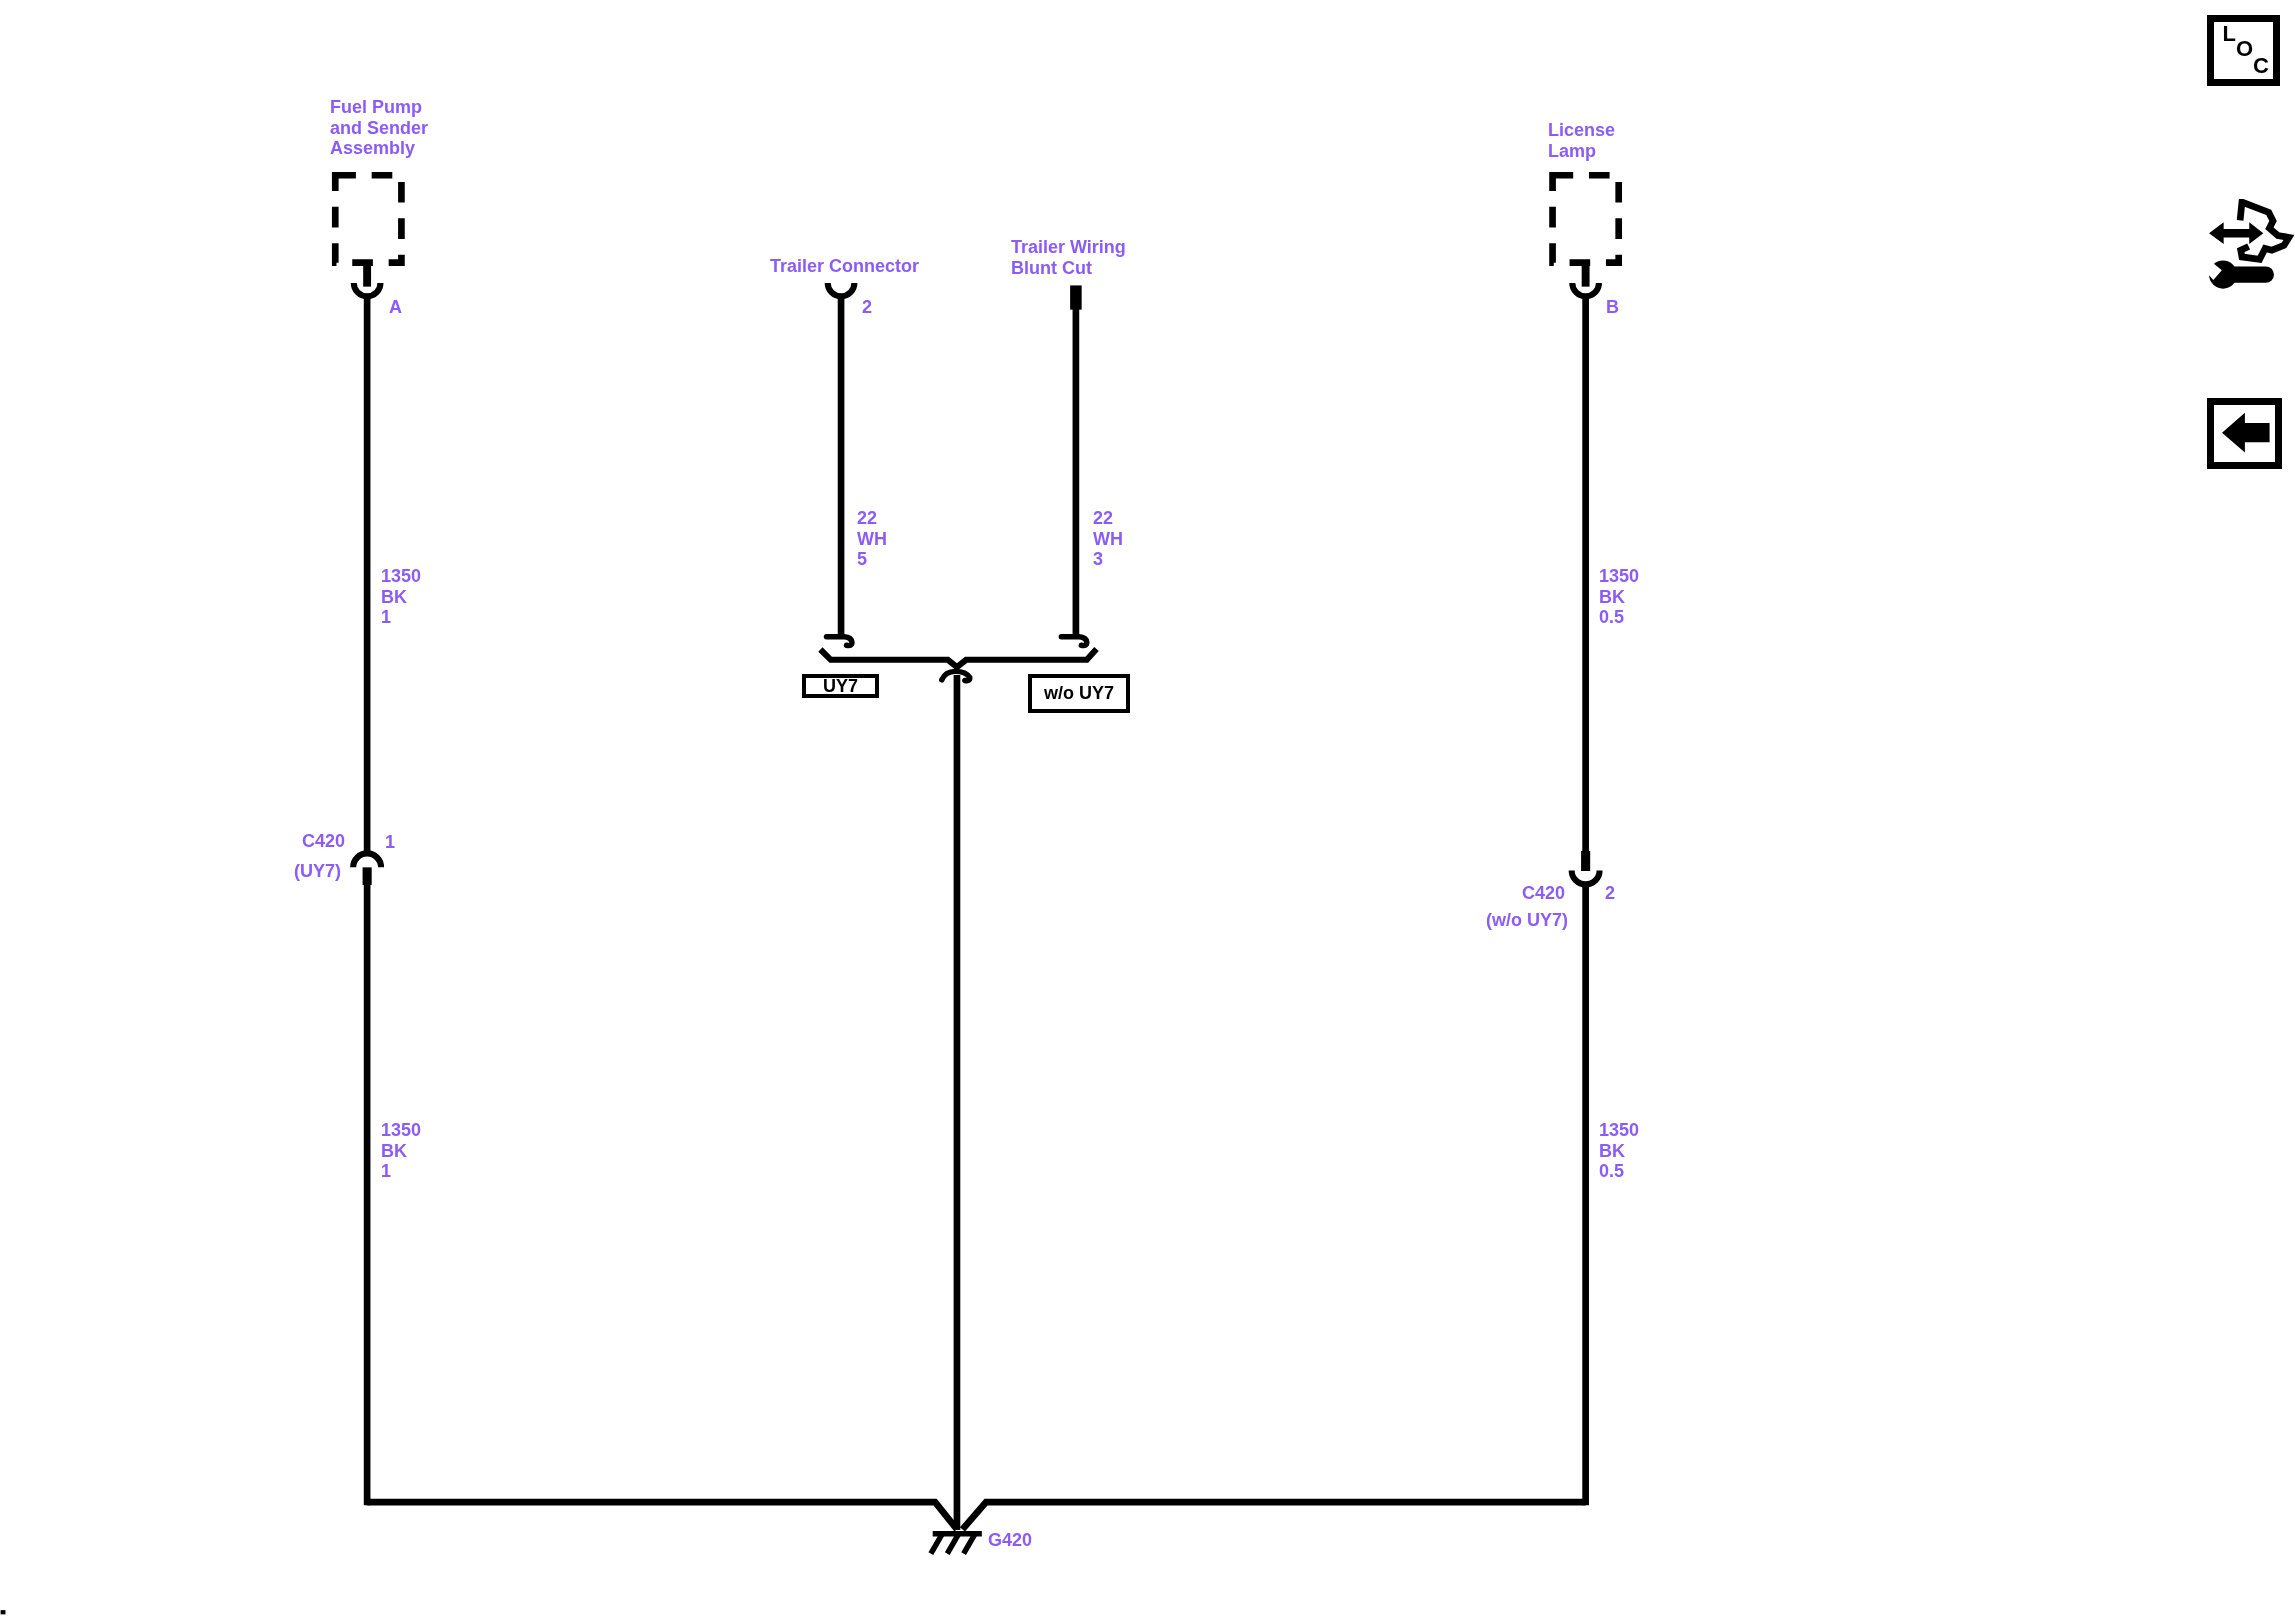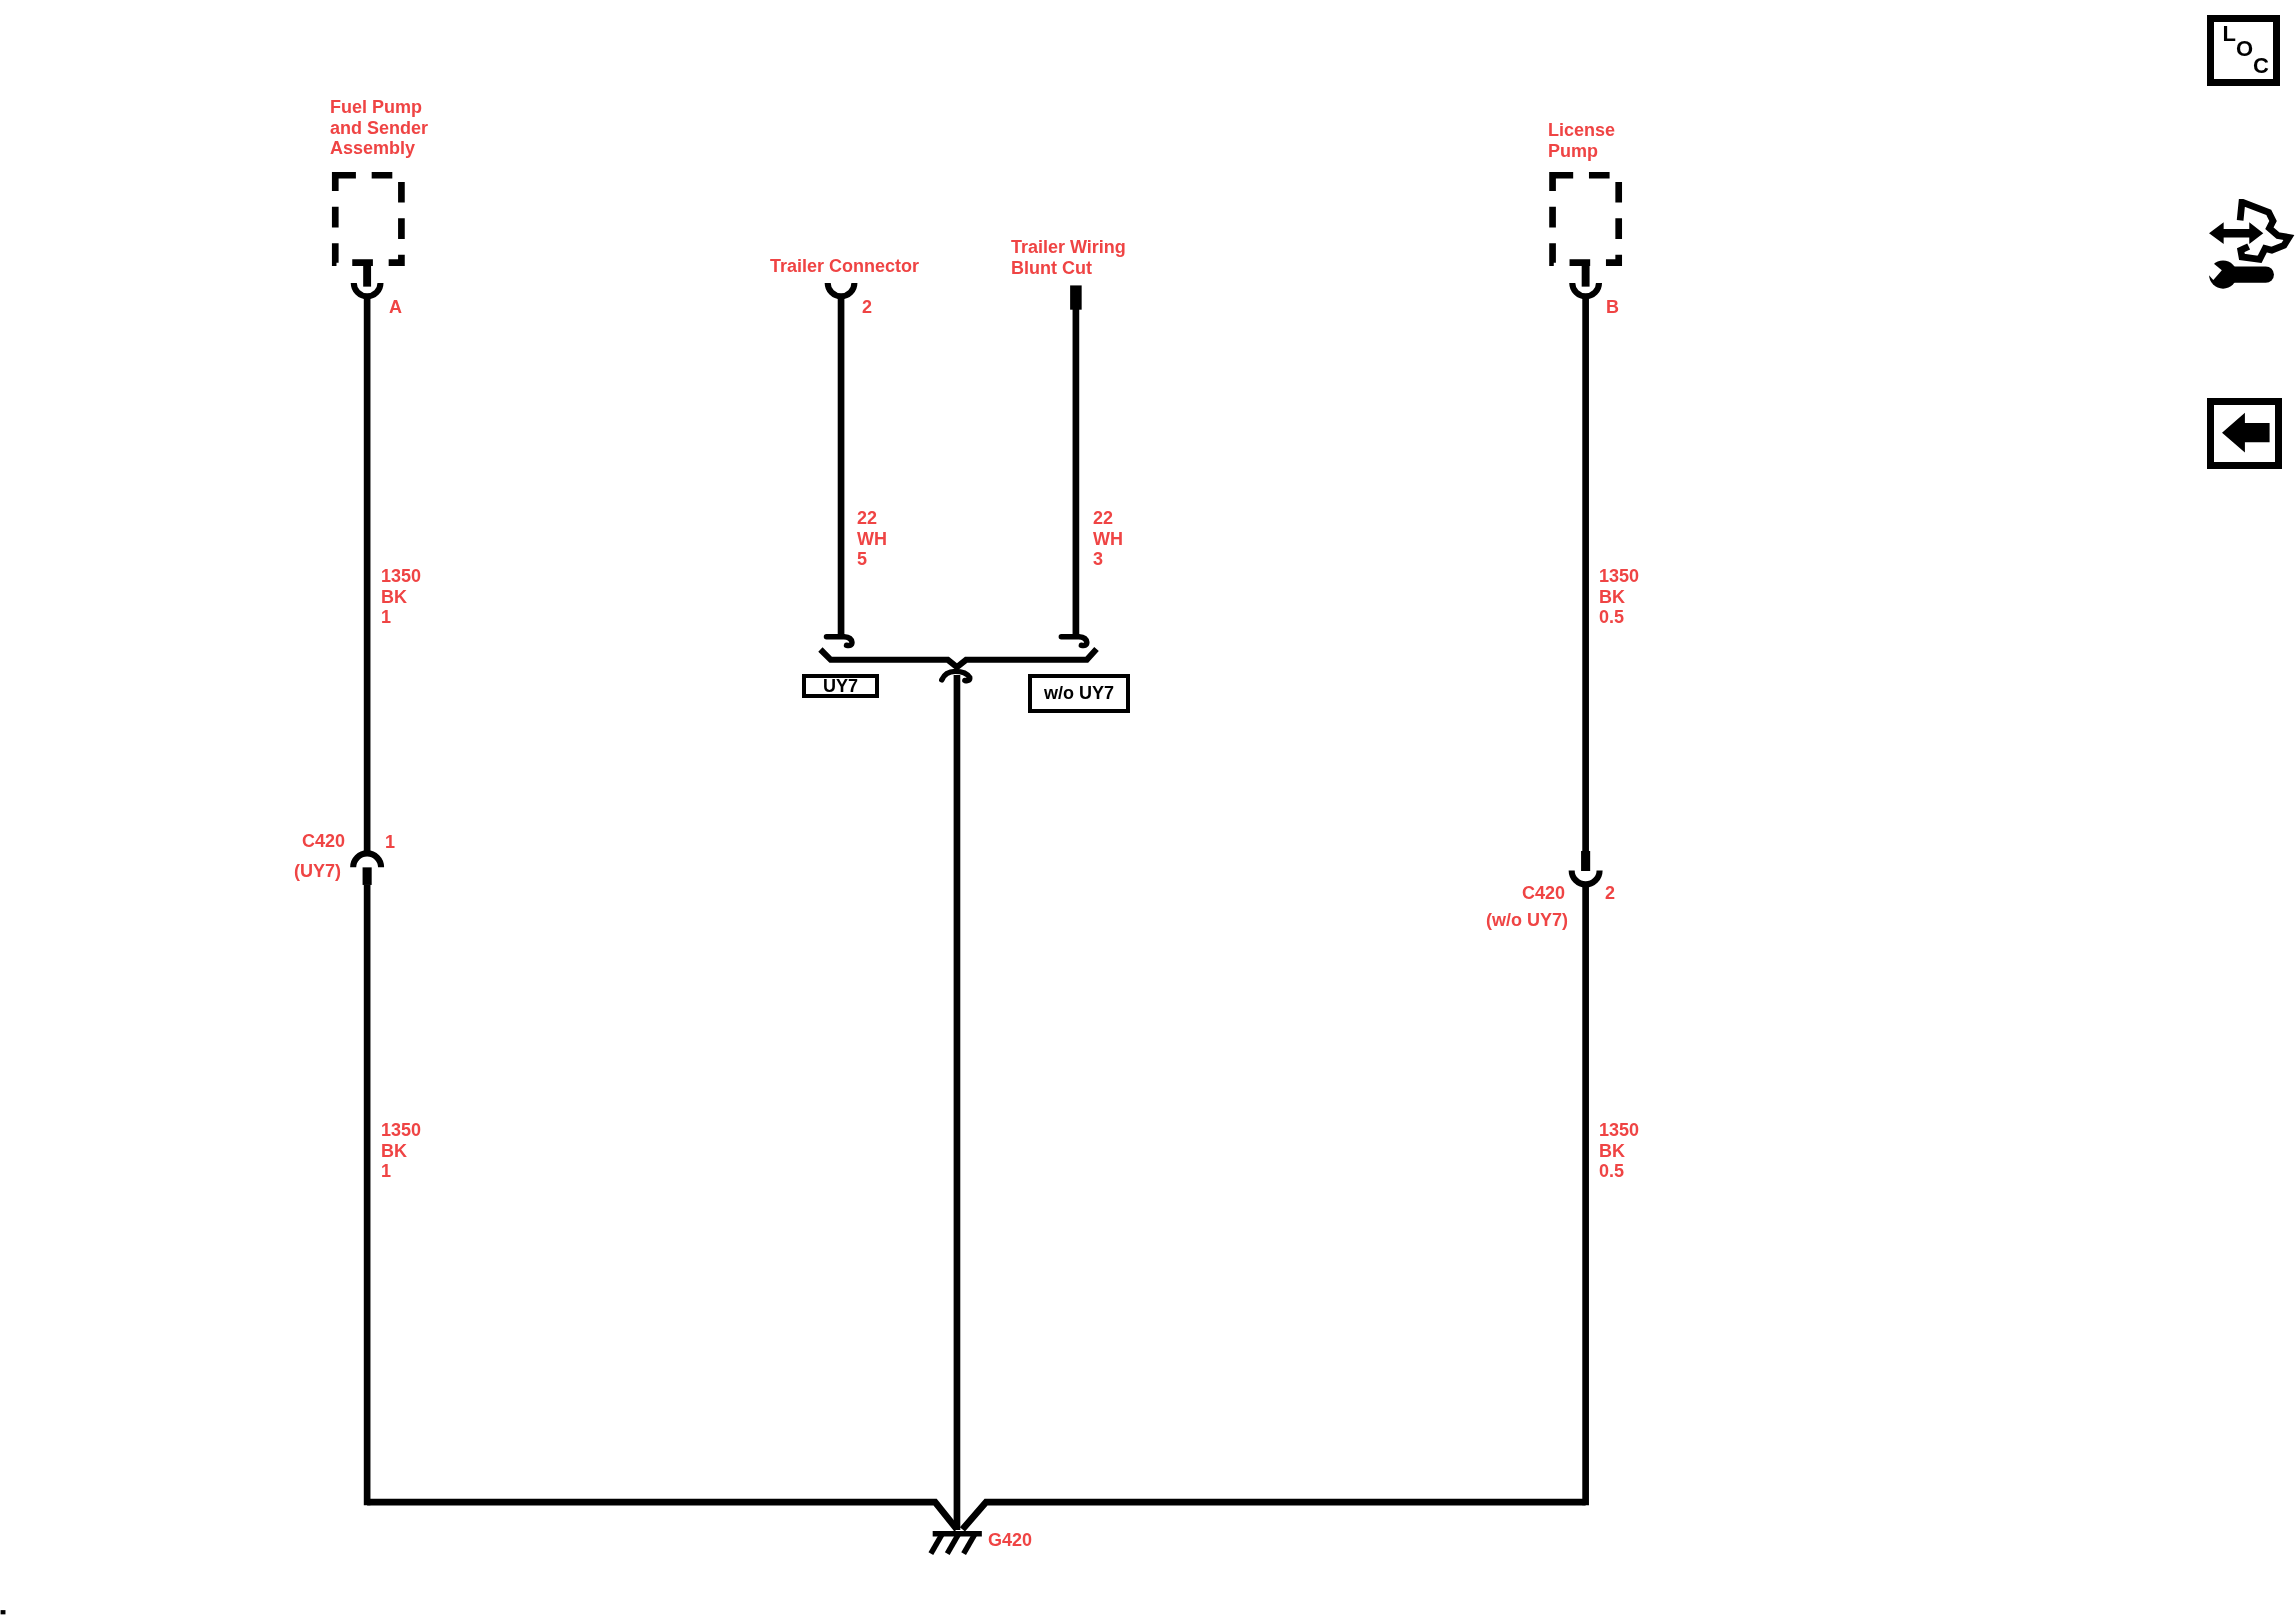--- a/index.html
+++ b/index.html
@@ -1,20 +1,20 @@
 <!DOCTYPE html>
 <html style="font-size:9.7px"><head>
 <meta charset="utf-8">
 <style>
   html,body{margin:0;padding:0;background:#ffffff;}
   .page{position:relative;width:2295px;height:1617px;background:#ffffff;overflow:hidden;
         font-family:"Liberation Sans", sans-serif;color:#000;}
   svg{position:absolute;left:0;top:0;}
   .lbl{position:absolute;font-size:18px;line-height:20.6px;font-weight:bold;
-       white-space:pre-line;color:#ef4444;}
+       white-space:pre-line;color:#8b5cf6;}
   .rt{text-align:right;}
   .boxlbl{position:absolute;display:flex;align-items:center;justify-content:center;
           border:4.9px solid #000;box-sizing:border-box;font-size:18px;font-weight:bold;}
   .tbtn{position:absolute;border:7.3px solid #000;box-sizing:border-box;background:#fff;}
   .locletter{position:absolute;font-size:22px;font-weight:bold;line-height:1;}
 </style>
 </head>
 <body>
 
 <div class="page">
@@ -66,21 +66,21 @@
       </g>
 
       <rect x="1" y="2653" width="8" height="7" fill="#000" stroke="none"></rect>
     </g>
   </svg>
 
   <div class="lbl" style="left:330px;top:97px;">Fuel Pump
 and Sender
 Assembly</div>
   <div class="lbl" style="left:1548px;top:120px;">License
-Pump</div>
+Lamp</div>
   <div class="lbl" style="left:770px;top:256px;text-align:center;">Trailer Connector</div>
   <div class="lbl" style="left:1011px;top:237px;">Trailer Wiring
 Blunt Cut</div>
 
   <div class="lbl" style="left:389px;top:297px;">A</div>
   <div class="lbl" style="left:1606px;top:297px;">B</div>
   <div class="lbl" style="left:862px;top:297px;">2</div>
 
   <div class="lbl" style="left:381px;top:566px;">1350
 BK

